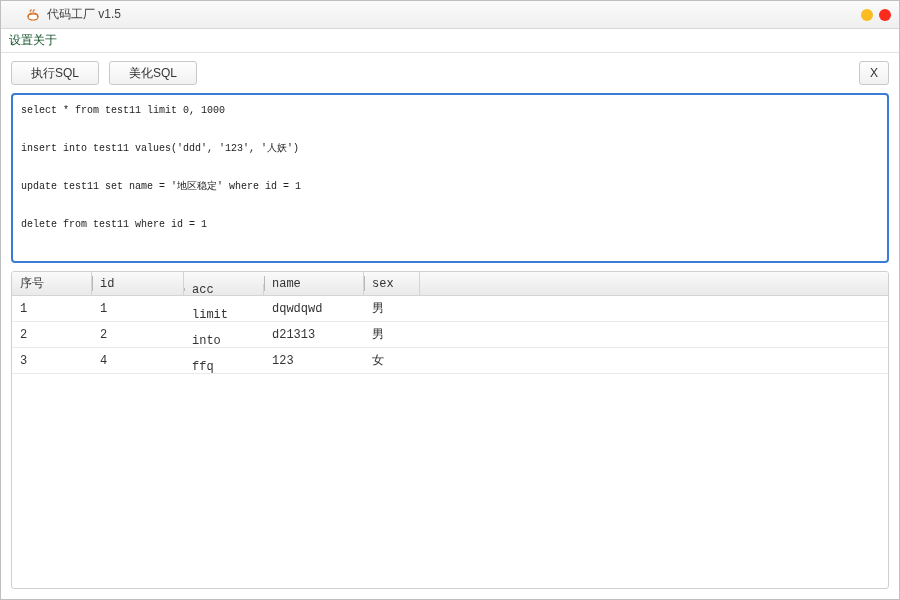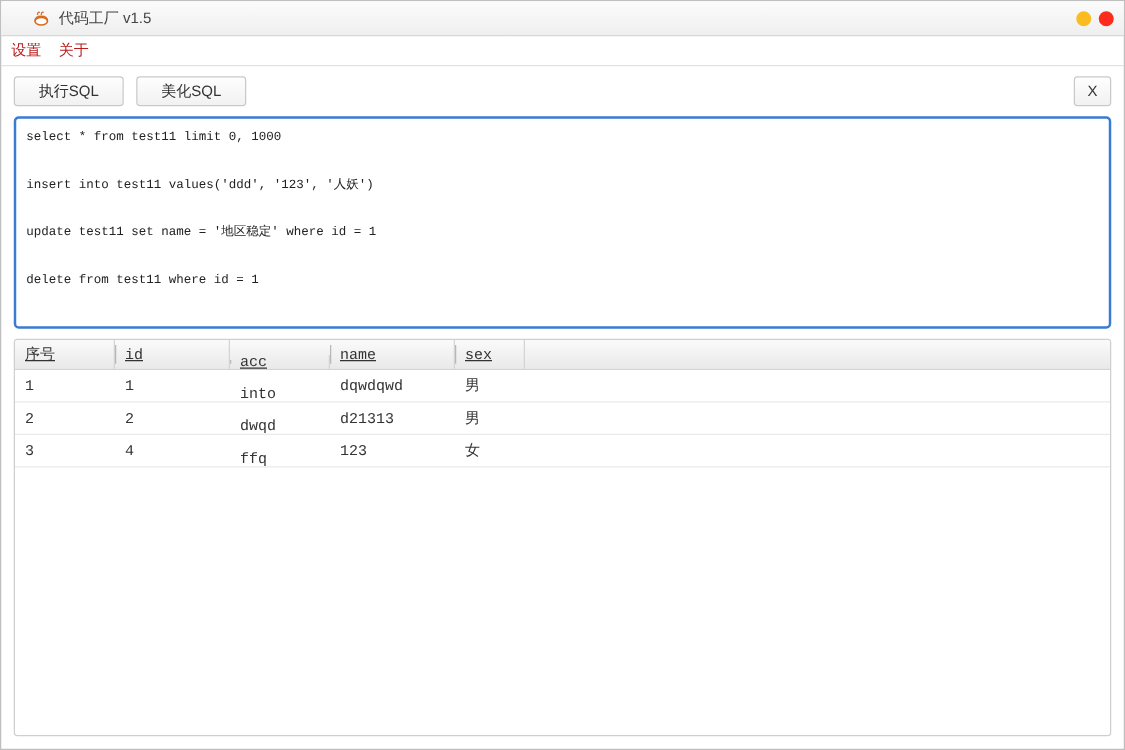--- a/index.html
+++ b/index.html
@@ -49,22 +49,21 @@
   }
   .win-min { background: #fbbc22; }
   .win-close { background: #fb2b1d; }
 
   .menubar {
     height: 24px;
     border-bottom: 1px solid #e2e2e2;
     display: flex;
     align-items: center;
     padding: 0 8px;
-    gap: 14px;
-    color: #b91c1c;
+    color: #14532d;
   }
   .menubar span { cursor: default; }
 
   .content {
     flex: 1;
     padding: 8px 10px 10px 10px;
     display: flex;
     flex-direction: column;
     gap: 8px;
     overflow: hidden;
@@ -126,21 +125,20 @@
   }
   .gh-cell {
     border-right: 1px solid #d4d4d4;
     padding: 0 8px;
     display: flex;
     align-items: center;
     font-family: "Courier New", monospace;
     font-size: 12px;
     color: #333;
     position: relative;
-    text-decoration: underline;
   }
   .gh-cell::before {
     content: "";
     position: absolute;
     left: 0; top: 4px; bottom: 4px;
     width: 1px;
     background: #b8b8b8;
   }
   .gh-cell:first-child::before { display: none; }
   .grid-body { flex: 1; overflow: auto; }
@@ -213,28 +211,28 @@
         <div class="gh-cell c0">序号</div>
         <div class="gh-cell c1">id</div>
         <div class="gh-cell c2">acc</div>
         <div class="gh-cell c3">name</div>
         <div class="gh-cell c4">sex</div>
       </div>
       <div class="grid-body">
         <div class="grid-row">
           <div class="g-cell c0">1</div>
           <div class="g-cell c1">1</div>
-          <div class="g-cell c2">into</div>
+          <div class="g-cell c2">limit</div>
           <div class="g-cell c3">dqwdqwd</div>
           <div class="g-cell c4">男</div>
         </div>
         <div class="grid-row">
           <div class="g-cell c0">2</div>
           <div class="g-cell c1">2</div>
-          <div class="g-cell c2">dwqd</div>
+          <div class="g-cell c2">into</div>
           <div class="g-cell c3">d21313</div>
           <div class="g-cell c4">男</div>
         </div>
         <div class="grid-row">
           <div class="g-cell c0">3</div>
           <div class="g-cell c1">4</div>
           <div class="g-cell c2">ffq</div>
           <div class="g-cell c3">123</div>
           <div class="g-cell c4">女</div>
         </div>

